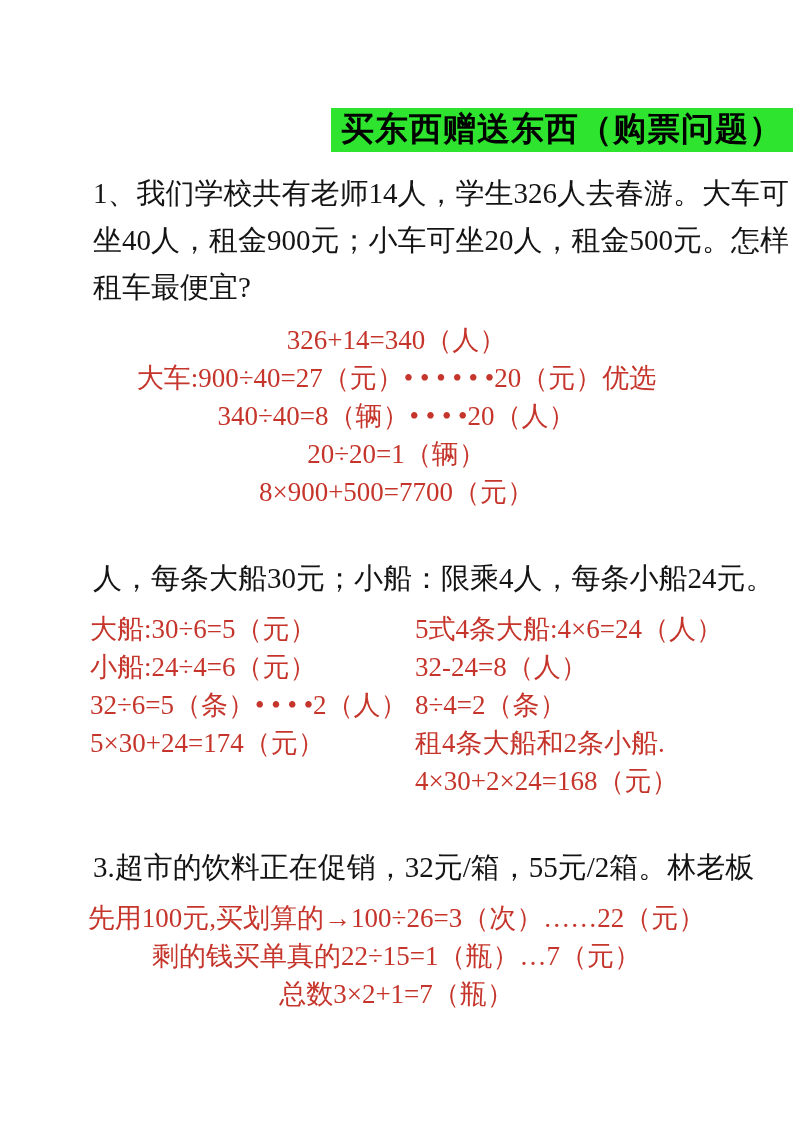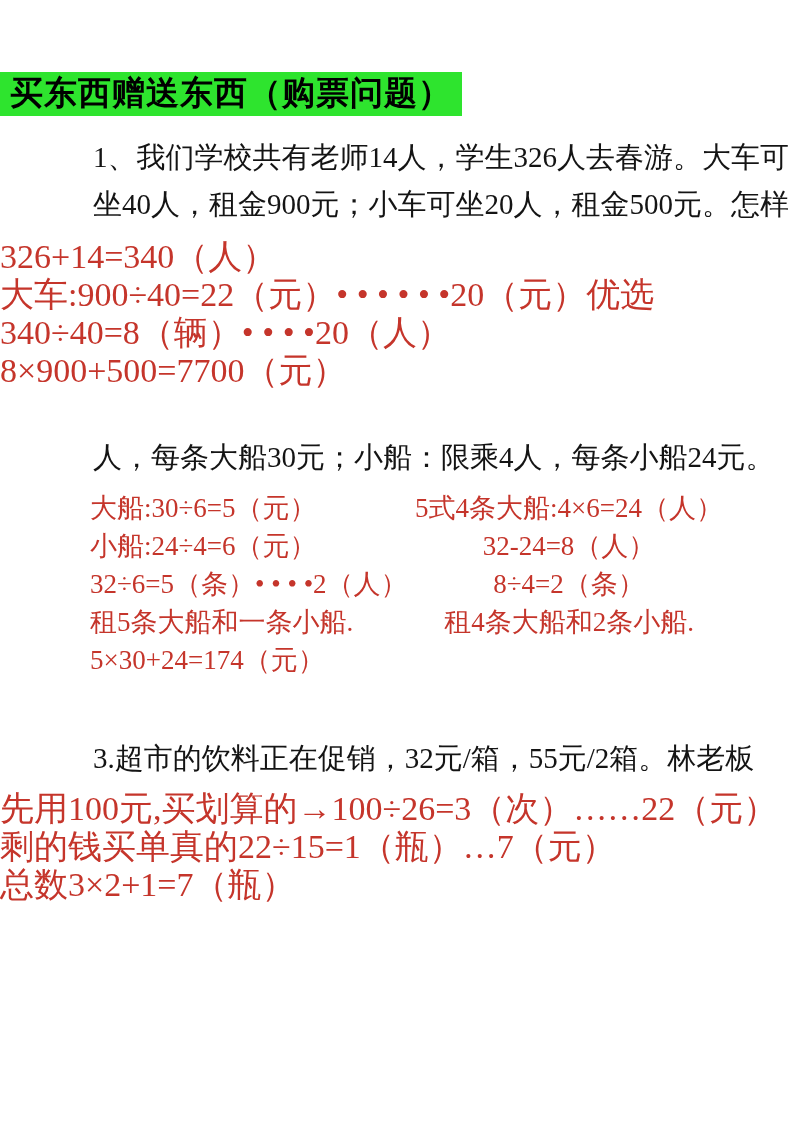--- a/index.html
+++ b/index.html
@@ -14,22 +14,22 @@
     font-family: "Liberation Serif", "DejaVu Serif", serif;
     color: #1a1a1a;
     overflow: hidden;
   }
   .page {
     width: 793px;
     height: 1121px;
     background: #ffffff;
   }
   .title-wrap {
-    text-align: left;
-    padding-top: 72px;
+    text-align: right;
+    padding-top: 108px;
   }
   .title {
     display: inline-block;
     background: #2ee42e;
     color: #000000;
     font-size: 33px;
     font-weight: bold;
     letter-spacing: 1px;
     padding: 3px 10px 5px 10px;
     line-height: 1.1;
@@ -37,83 +37,85 @@
   .statement {
     margin: 0 78px 0 93px;
     font-size: 29px;
     line-height: 47px;
     color: #141414;
   }
   .statement .line { white-space: nowrap; }
   .p1-statement { margin-top: 18px; }
   .solution {
     color: #c5352b;
-    font-size: 34px;
+    font-size: 27px;
     line-height: 38px;
-    text-align: left;
+    text-align: center;
   }
   .p1-solution { margin-top: 10px; }
   .sol-line { white-space: nowrap; }
   .p2-statement { margin-top: 44px; }
   .p2-columns {
     display: flex;
     margin: 8px 70px 0 90px;
     color: #c5352b;
     font-size: 27px;
     line-height: 38px;
   }
   .p2-col-left {
     width: 330px;
     text-align: left;
   }
   .p2-col-right {
     flex: 1;
-    text-align: center;
+    text-align: left;
   }
-  .p3-statement { margin-top: 56px; }
+  .p3-statement { margin-top: 44px; }
   .p3-solution { margin-top: 8px; }
 </style>
 </head>
 <body>
 
 <div class="page">
 
   <div class="title-wrap">
     <span class="title">买东西赠送东西（购票问题）</span>
   </div>
 
   <div class="statement p1-statement">
     <div class="line">1、我们学校共有老师14人，学生326人去春游。大车可</div>
     <div class="line">坐40人，租金900元；小车可坐20人，租金500元。怎样</div>
+    <div class="line">租车最便宜?</div>
   </div>
 
   <div class="solution p1-solution">
     <div class="sol-line">326+14=340（人）</div>
-    <div class="sol-line">大车:900÷40=22（元）• • • • • •20（元）优选</div>
+    <div class="sol-line">大车:900÷40=27（元）• • • • • •20（元）优选</div>
     <div class="sol-line">340÷40=8（辆）• • • •20（人）</div>
+    <div class="sol-line">20÷20=1（辆）</div>
     <div class="sol-line">8×900+500=7700（元）</div>
   </div>
 
   <div class="statement p2-statement">
     <div class="line">人，每条大船30元；小船：限乘4人，每条小船24元。</div>
   </div>
 
   <div class="p2-columns">
     <div class="p2-col-left">
       <div class="sol-line">大船:30÷6=5（元）</div>
       <div class="sol-line">小船:24÷4=6（元）</div>
       <div class="sol-line">32÷6=5（条）• • • •2（人）</div>
-      <div class="sol-line">租5条大船和一条小船.</div>
       <div class="sol-line">5×30+24=174（元）</div>
     </div>
     <div class="p2-col-right">
       <div class="sol-line">5式4条大船:4×6=24（人）</div>
       <div class="sol-line">32-24=8（人）</div>
       <div class="sol-line">8÷4=2（条）</div>
       <div class="sol-line">租4条大船和2条小船.</div>
+      <div class="sol-line">4×30+2×24=168（元）</div>
     </div>
   </div>
 
   <div class="statement p3-statement">
     <div class="line">3.超市的饮料正在促销，32元/箱，55元/2箱。林老板</div>
   </div>
 
   <div class="solution p3-solution">
     <div class="sol-line">先用100元,买划算的→100÷26=3（次）……22（元）</div>
     <div class="sol-line">剩的钱买单真的22÷15=1（瓶）…7（元）</div>

